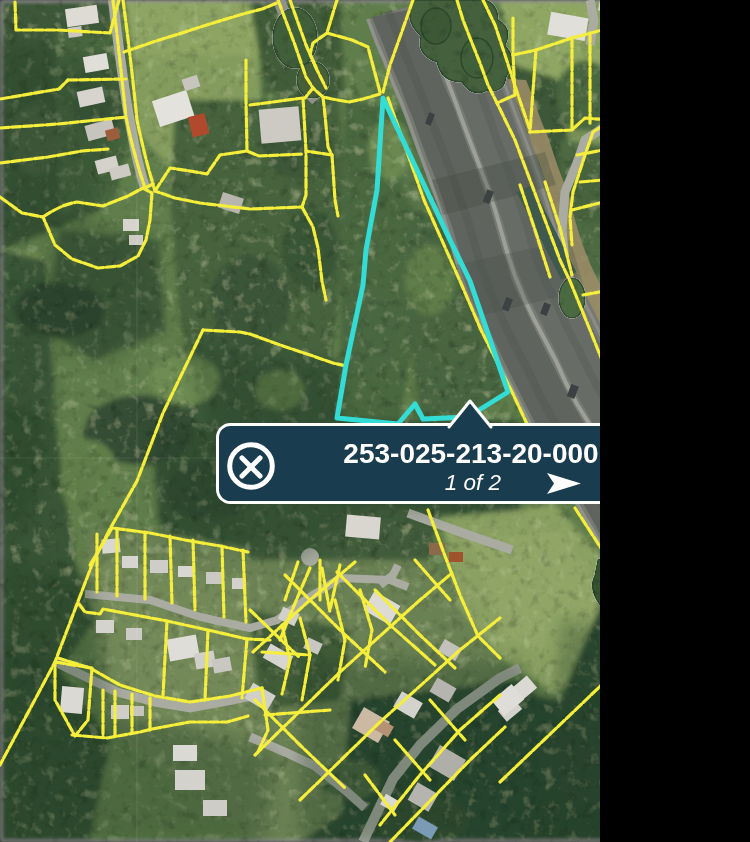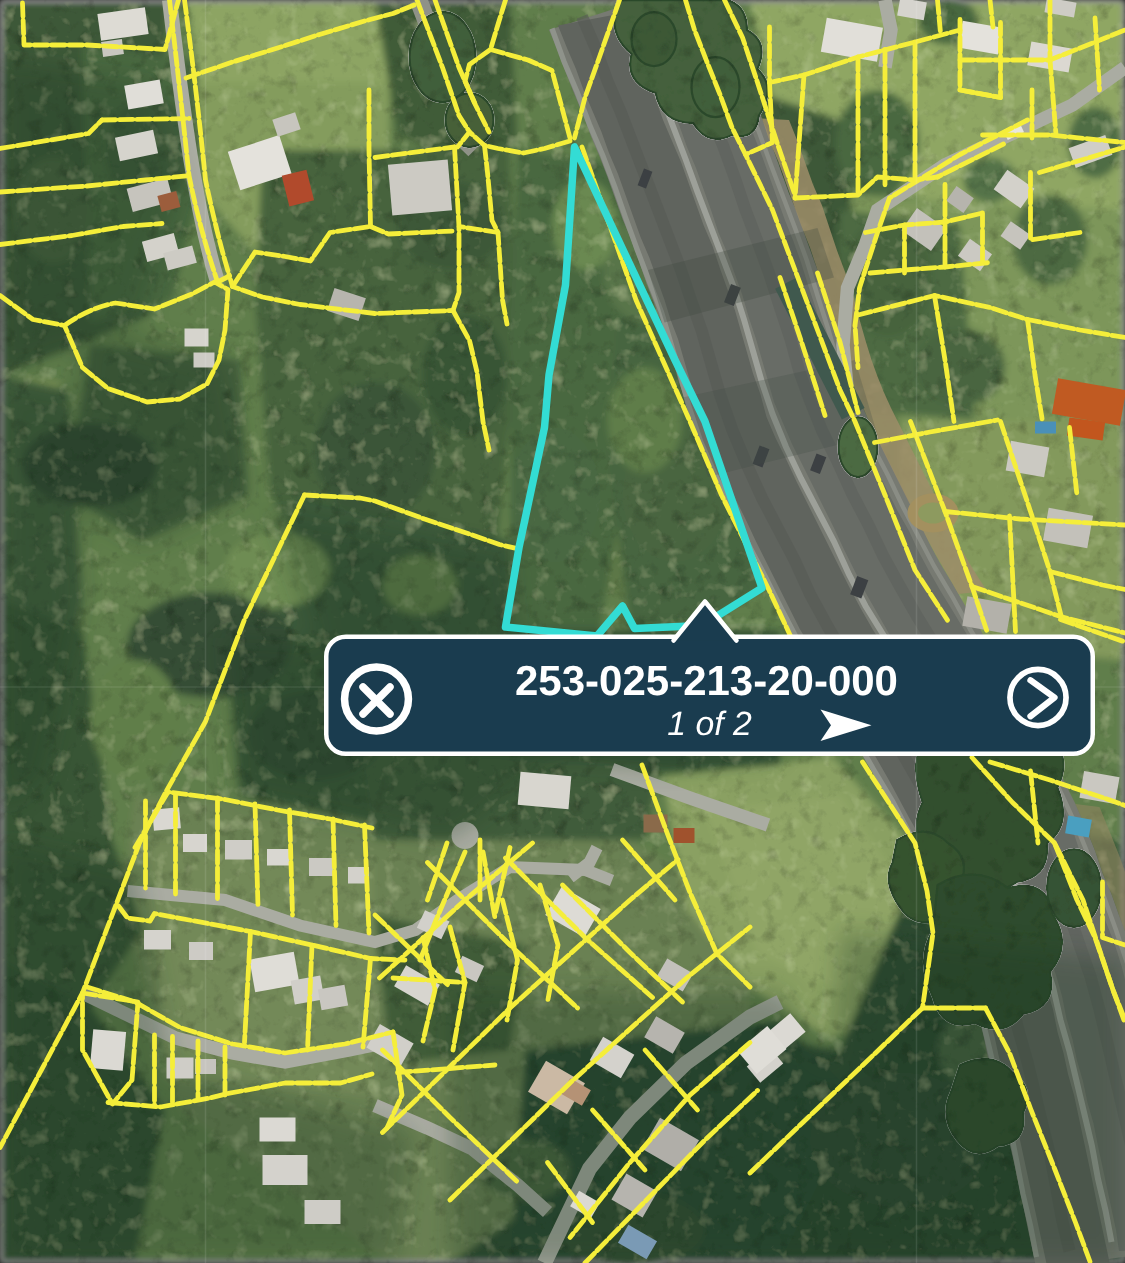--- a/index.html
+++ b/index.html
@@ -1,16 +1,16 @@
 <!DOCTYPE html>
 <html><head>
 <meta charset="utf-8">
 <style>
   html,body{margin:0;padding:0;background:#000;}
-  #map{position:relative;width:750px;height:842px;overflow:hidden;font-family:"Liberation Sans",sans-serif;}
+  #map{position:relative;width:600px;height:842px;overflow:hidden;font-family:"Liberation Sans",sans-serif;}
 </style>
 </head>
 <body>
 <div id="map">
 <svg width="750" height="842" viewBox="0 0 750 842" xmlns="http://www.w3.org/2000/svg">
 <defs>
   <filter id="veg" x="0" y="0" width="750" height="842" filterUnits="userSpaceOnUse" primitiveUnits="userSpaceOnUse">
     <feGaussianBlur in="SourceGraphic" stdDeviation="2.5" result="src"></feGaussianBlur>
     <feTurbulence type="fractalNoise" baseFrequency="0.1 0.1" numOctaves="5" seed="7" result="n"></feTurbulence>
     <feColorMatrix in="n" type="matrix" values="0.55 0.55 0.55 0 0.19  0.55 0.55 0.55 0 0.19  0.55 0.55 0.55 0 0.19  0 0 0 0 1" result="g"></feColorMatrix>

